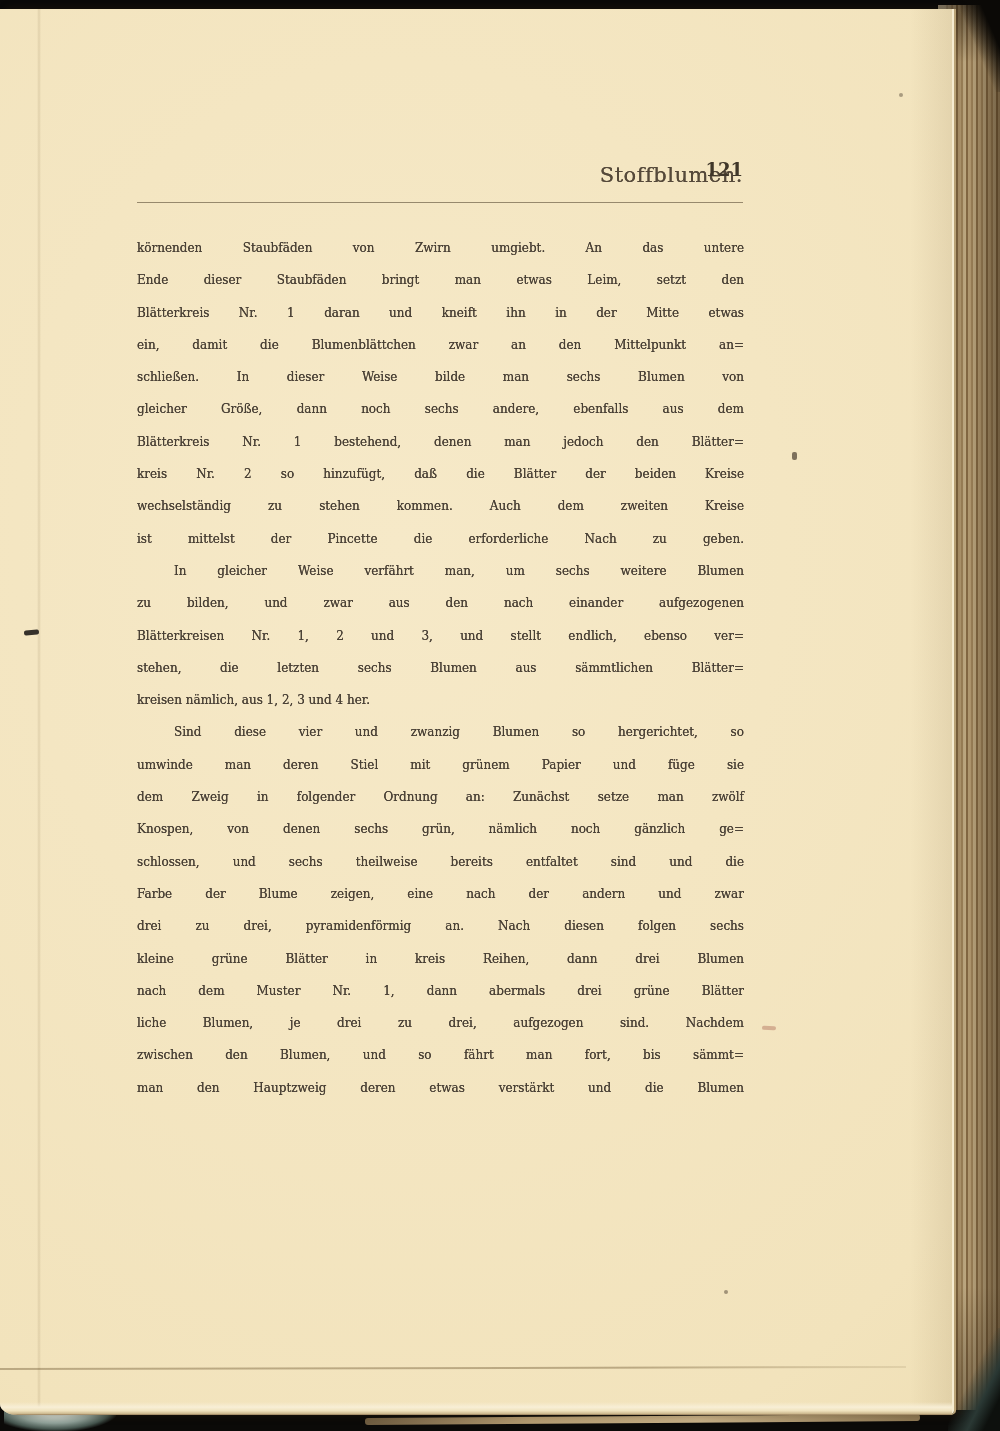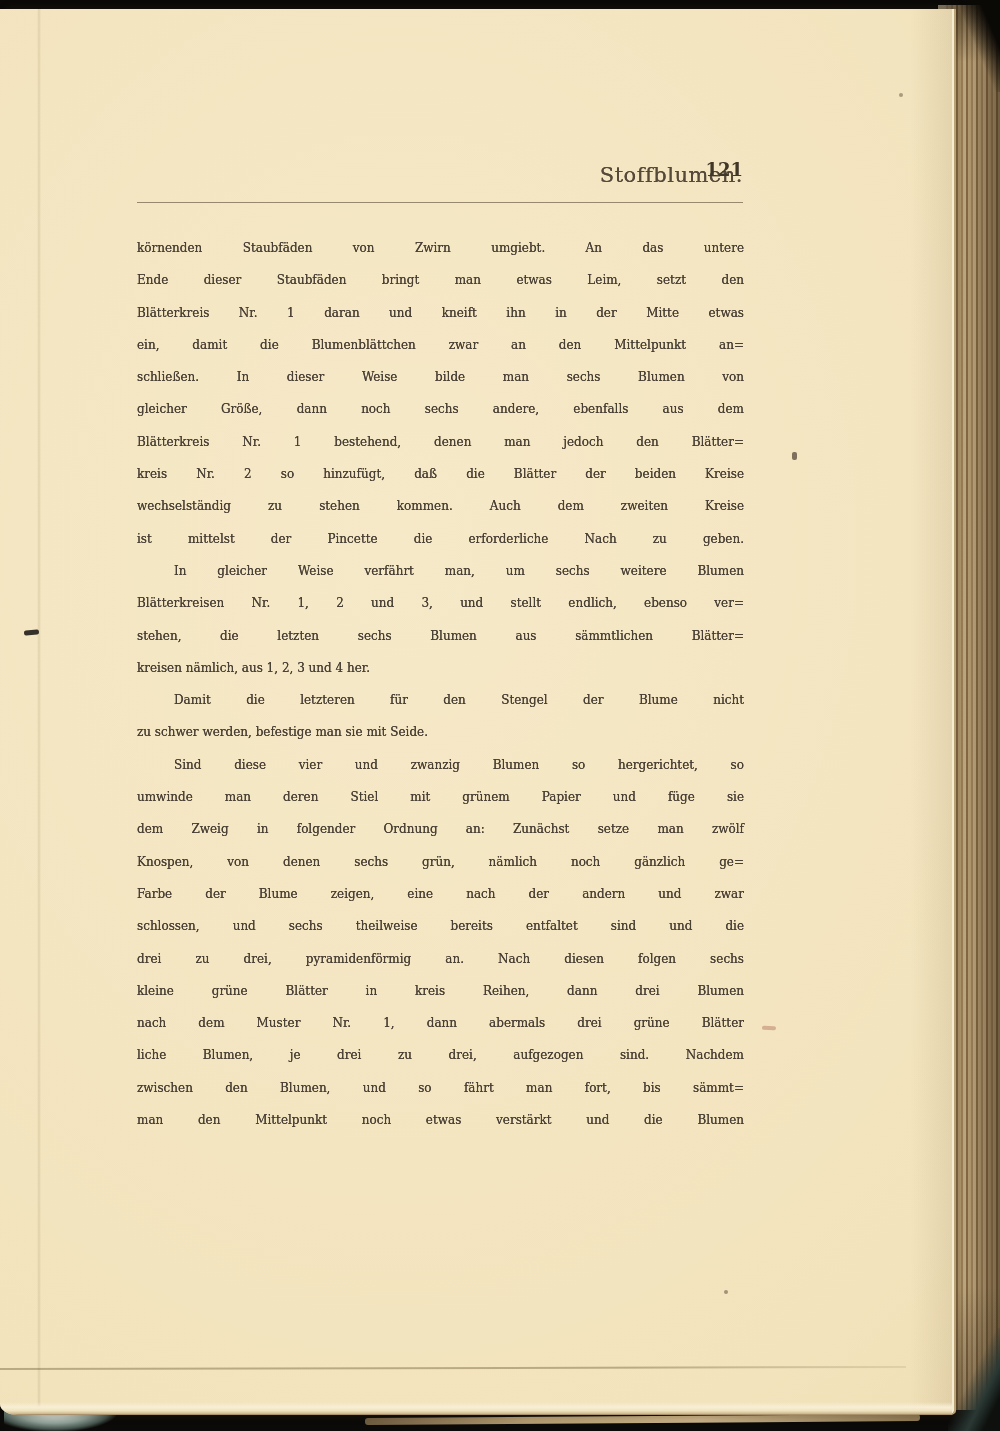--- a/index.html
+++ b/index.html
@@ -120,38 +120,35 @@
         <div class="line">ein, damit die Blumenblättchen zwar an den Mittelpunkt an=</div>
         <div class="line">schließen. In dieser Weise bilde man sechs Blumen von</div>
         <div class="line">gleicher Größe, dann noch sechs andere, ebenfalls aus dem</div>
         <div class="line">Blätterkreis Nr. 1 bestehend, denen man jedoch den Blätter=</div>
         <div class="line">kreis Nr. 2 so hinzufügt, daß die Blätter der beiden Kreise</div>
         <div class="line">wechselständig zu stehen kommen. Auch dem zweiten Kreise</div>
         <div class="line">ist mittelst der Pincette die erforderliche Nach zu geben.</div>
       </div>
       <div class="para">
         <div class="line indent">In gleicher Weise verfährt man, um sechs weitere Blumen</div>
+        <div class="line">zu bilden, und zwar aus den nach einander aufgezogenen</div>
         <div class="line">Blätterkreisen Nr. 1, 2 und 3, und stellt endlich, ebenso ver=</div>
         <div class="line">stehen, die letzten sechs Blumen aus sämmtlichen Blätter=</div>
         <div class="line short">kreisen nämlich, aus 1, 2, 3 und 4 her.</div>
-      </div>
-      <div class="para">
-        <div class="line indent">Damit die letzteren für den Stengel der Blume nicht</div>
-        <div class="line short">zu schwer werden, befestige man sie mit Seide.</div>
       </div>
       <div class="para">
         <div class="line indent">Sind diese vier und zwanzig Blumen so hergerichtet, so</div>
         <div class="line">umwinde man deren Stiel mit grünem Papier und füge sie</div>
         <div class="line">dem Zweig in folgender Ordnung an: Zunächst setze man zwölf</div>
         <div class="line">Knospen, von denen sechs grün, nämlich noch gänzlich ge=</div>
+        <div class="line">schlossen, und sechs theilweise bereits entfaltet sind und die</div>
         <div class="line">Farbe der Blume zeigen, eine nach der andern und zwar</div>
-        <div class="line">schlossen, und sechs theilweise bereits entfaltet sind und die</div>
         <div class="line">drei zu drei, pyramidenförmig an. Nach diesen folgen sechs</div>
         <div class="line">kleine grüne Blätter in kreis Reihen, dann drei Blumen</div>
         <div class="line">nach dem Muster Nr. 1, dann abermals drei grüne Blätter</div>
         <div class="line">liche Blumen, je drei zu drei, aufgezogen sind. Nachdem</div>
         <div class="line">zwischen den Blumen, und so fährt man fort, bis sämmt=</div>
-        <div class="line">man den Mittelpunkt noch etwas verstärkt und die Blumen</div>
+        <div class="line">man den Hauptzweig deren etwas verstärkt und die Blumen</div>
       </div>
     </div>
   </div>
 
 </div>
 
 </body></html>

